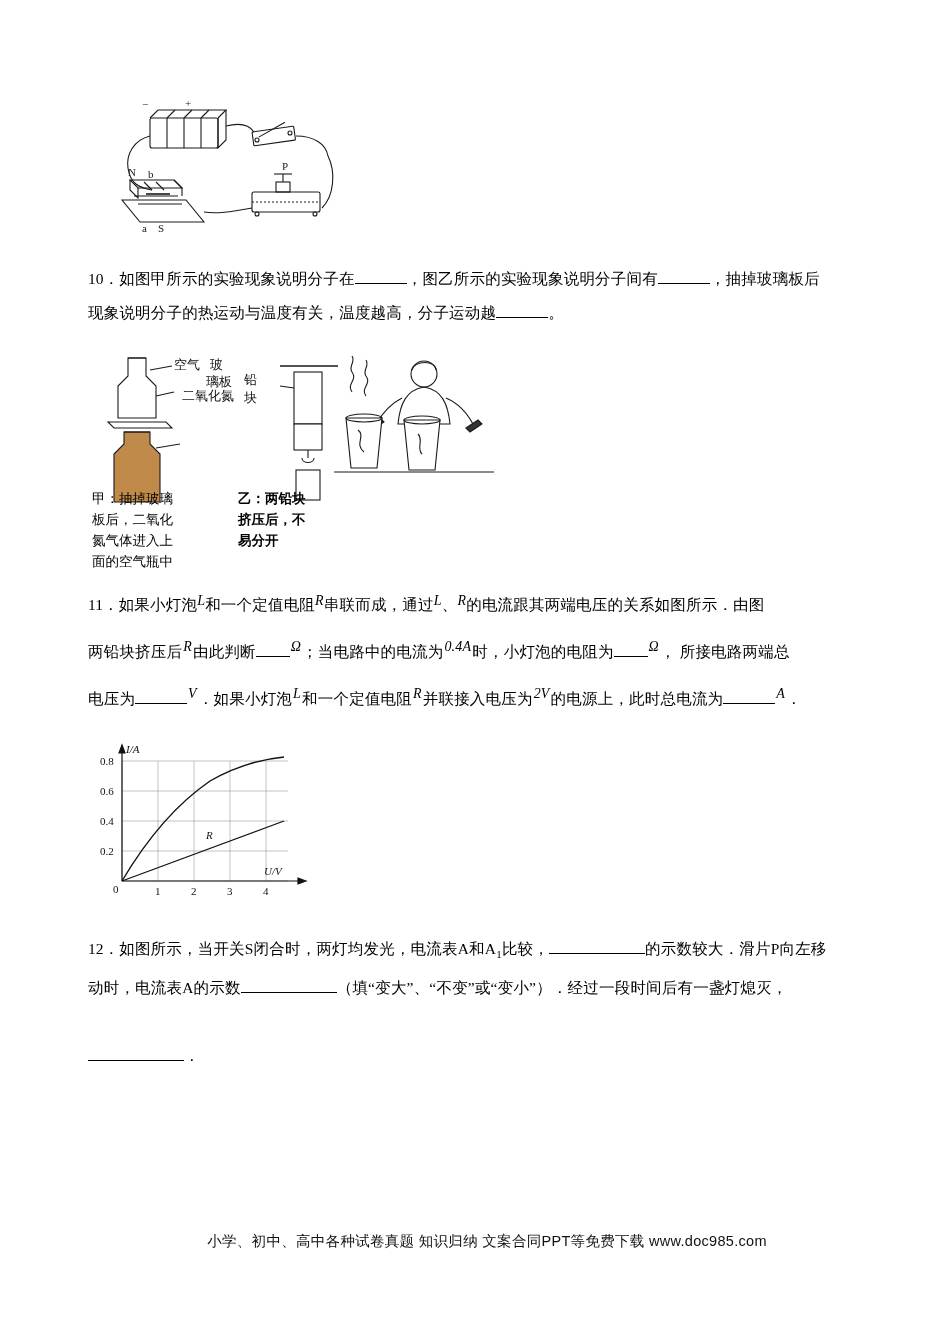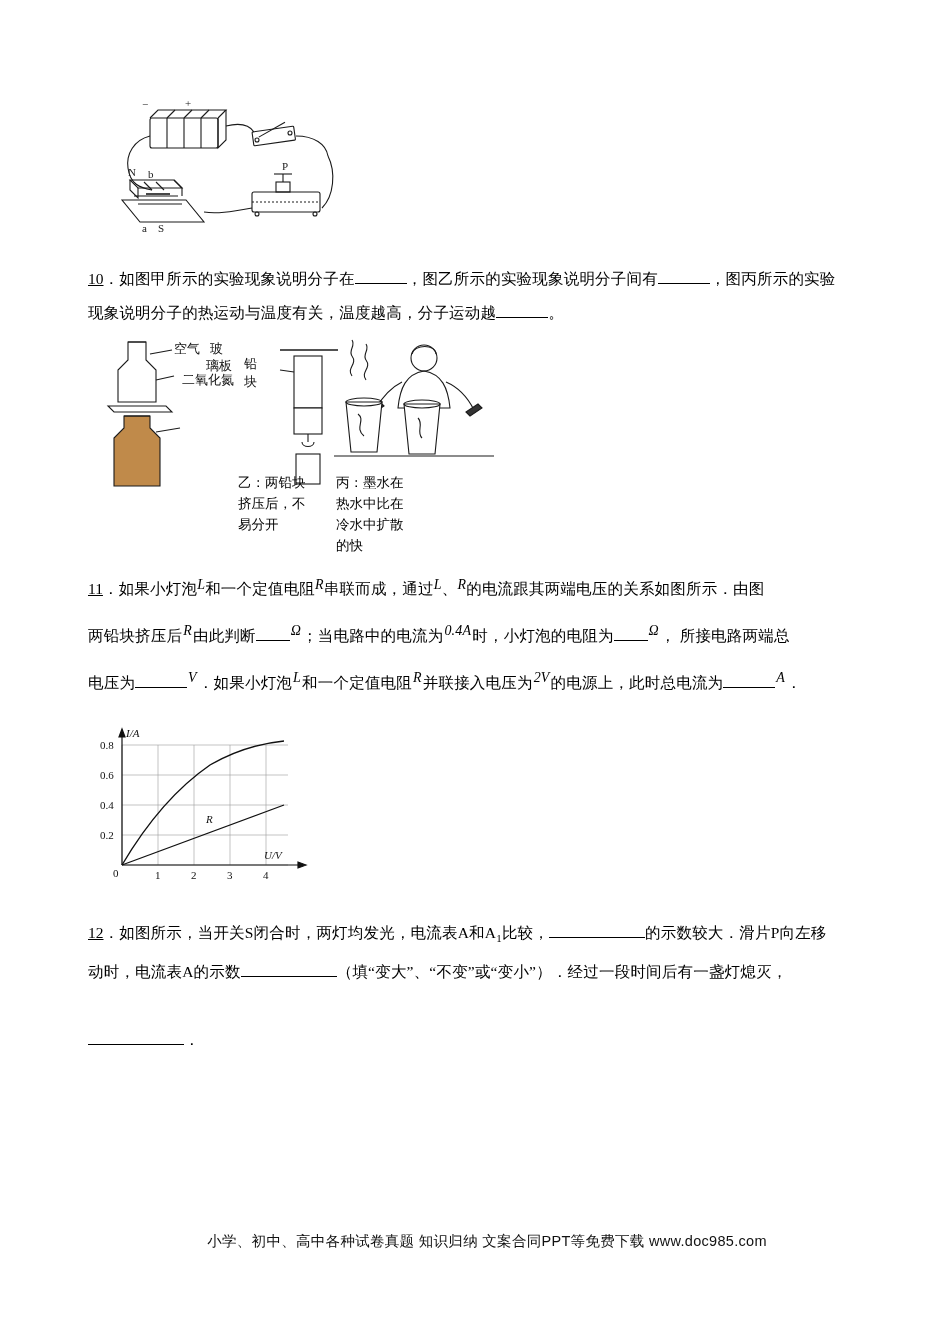--- a/index.html
+++ b/index.html
@@ -28,21 +28,21 @@
     width: 782px;
   }
 
   
   .qtext {
     font-size: 15.5px;
     line-height: 34px;
     text-align: justify;
     letter-spacing: 0.2px;
   }
-  .qtext .num { letter-spacing: 0; text-decoration: underline; }
+  .qtext .num { letter-spacing: 0; }
   .blank {
     display: inline-block;
     border-bottom: 1px solid #000;
     vertical-align: baseline;
   }
   .b-sm { width: 34px; }
   .b-md { width: 52px; }
   .b-xl { width: 96px; }
   .sup-small { font-size: 11px; vertical-align: sub; }
   .mathv {
@@ -56,21 +56,21 @@
     font-size: 14px;
     position: relative;
     top: -6px;
     padding: 0 1px;
   }
 
   
   .fig1 { position: absolute; left: 100px; top: 96px; width: 300px; height: 160px; }
 
   
-  .fig2 { position: relative; margin-top: 6px; height: 230px; }
+  .fig2 { position: relative; margin-top: 22px; height: 230px; }
   .fig2 .cap {
     font-size: 13.5px;
     line-height: 21px;
     font-family: "Liberation Sans", sans-serif;
   }
 
   
   .fig3 { position: relative; height: 185px; margin-top: 4px; }
 
   
@@ -159,21 +159,21 @@
         <text x="58" y="136" font-size="11" fill="#1a1a1a" stroke="none" font-family="Liberation Serif, serif">S</text>
       </g>
     </svg>
   </div>
 
   <div class="content">
 
     <div style="height:262px"></div>
 
     <div class="qtext" style="margin-bottom:4px;">
-      <span class="num">10</span><span>．如图甲所示的实验现象说明分子在</span><span class="blank b-md"></span><span>，图乙所示的实验现象说明分子间有</span><span class="blank b-md"></span><span>，图丙所示的实验</span>
+      <span class="num">10</span><span>．如图甲所示的实验现象说明分子在</span><span class="blank b-md"></span><span>，图乙所示的实验现象说明分子间有</span><span class="blank b-md"></span><span>，抽掉玻璃板后</span>
       <br>
       <span>现象说明分子的热运动与温度有关，温度越高，分子运动越</span><span class="blank b-md"></span><span>。</span>
     </div>
 
     <div class="fig2">
       <svg width="430" height="228" viewBox="0 0 430 228" style="position:absolute;left:6px;top:0;">
         <g stroke="#1a1a1a" fill="none" stroke-width="1.1">
 
           <path d="M34 6 L34 24 L24 34 L24 66 L62 66 L62 34 L52 24 L52 6 Z" fill="#ffffff"></path>
           <line x1="34" y1="6" x2="52" y2="6"></line>
@@ -233,22 +233,22 @@
           <path d="M264 78 C 272 84, 260 92, 270 100"></path>
 
           <path d="M310 68 L346 68 L341 118 L315 118 Z" fill="#ffffff"></path>
           <ellipse cx="328" cy="68" rx="18" ry="4"></ellipse>
           <path d="M324 82 C 330 88, 322 96, 328 102"></path>
 
           <line x1="240" y1="120" x2="400" y2="120"></line>
         </g>
       </svg>
 
-      <div class="cap" style="position:absolute;left:150px;top:136px;width:76px;">乙：两铅块挤压后，不易分开</div>
-      <div class="cap" style="position:absolute;left:248px;top:136px;width:74px;">丙：墨水在热水中比在冷水中扩散的快</div>
+      <div class="cap" style="position:absolute;left:4px;top:136px;width:86px;">甲：抽掉玻璃板后，二氧化氮气体进入上面的空气瓶中</div>
+      <div class="cap" style="position:absolute;left:150px;top:136px;width:76px;font-weight:bold;">乙：两铅块挤压后，不易分开</div>
     </div>
 
     <div class="qtext" style="line-height:46px;">
       <span class="num">11</span><span>．如果小灯泡</span><span class="mathv">L</span><span>和一个定值电阻</span><span class="mathv">R</span><span>串联而成，通过</span><span class="mathv">L</span><span>、</span><span class="mathv">R</span><span>的电流跟其两端电压的关系如图所示．由图</span>
       <br>
       <span>两铅块挤压后</span><span class="mathv2">R</span><span>由此判断</span><span class="blank b-sm"></span><span class="mathv2">Ω</span><span>；当电路中的电流为</span><span class="mathv2">0.4A</span><span>时，小灯泡的电阻为</span><span class="blank b-sm"></span><span class="mathv2">Ω</span><span>，  所接电路两端总</span>
       <br>
       <span>电压为</span><span class="blank b-md"></span><span class="mathv2">V</span><span>．如果小灯泡</span><span class="mathv2">L</span><span>和一个定值电阻</span><span class="mathv2">R</span><span>并联接入电压为</span><span class="mathv2">2V</span><span>的电源上，此时总电流为</span><span class="blank b-md"></span><span class="mathv2">A</span><span>．</span>
     </div>
 

